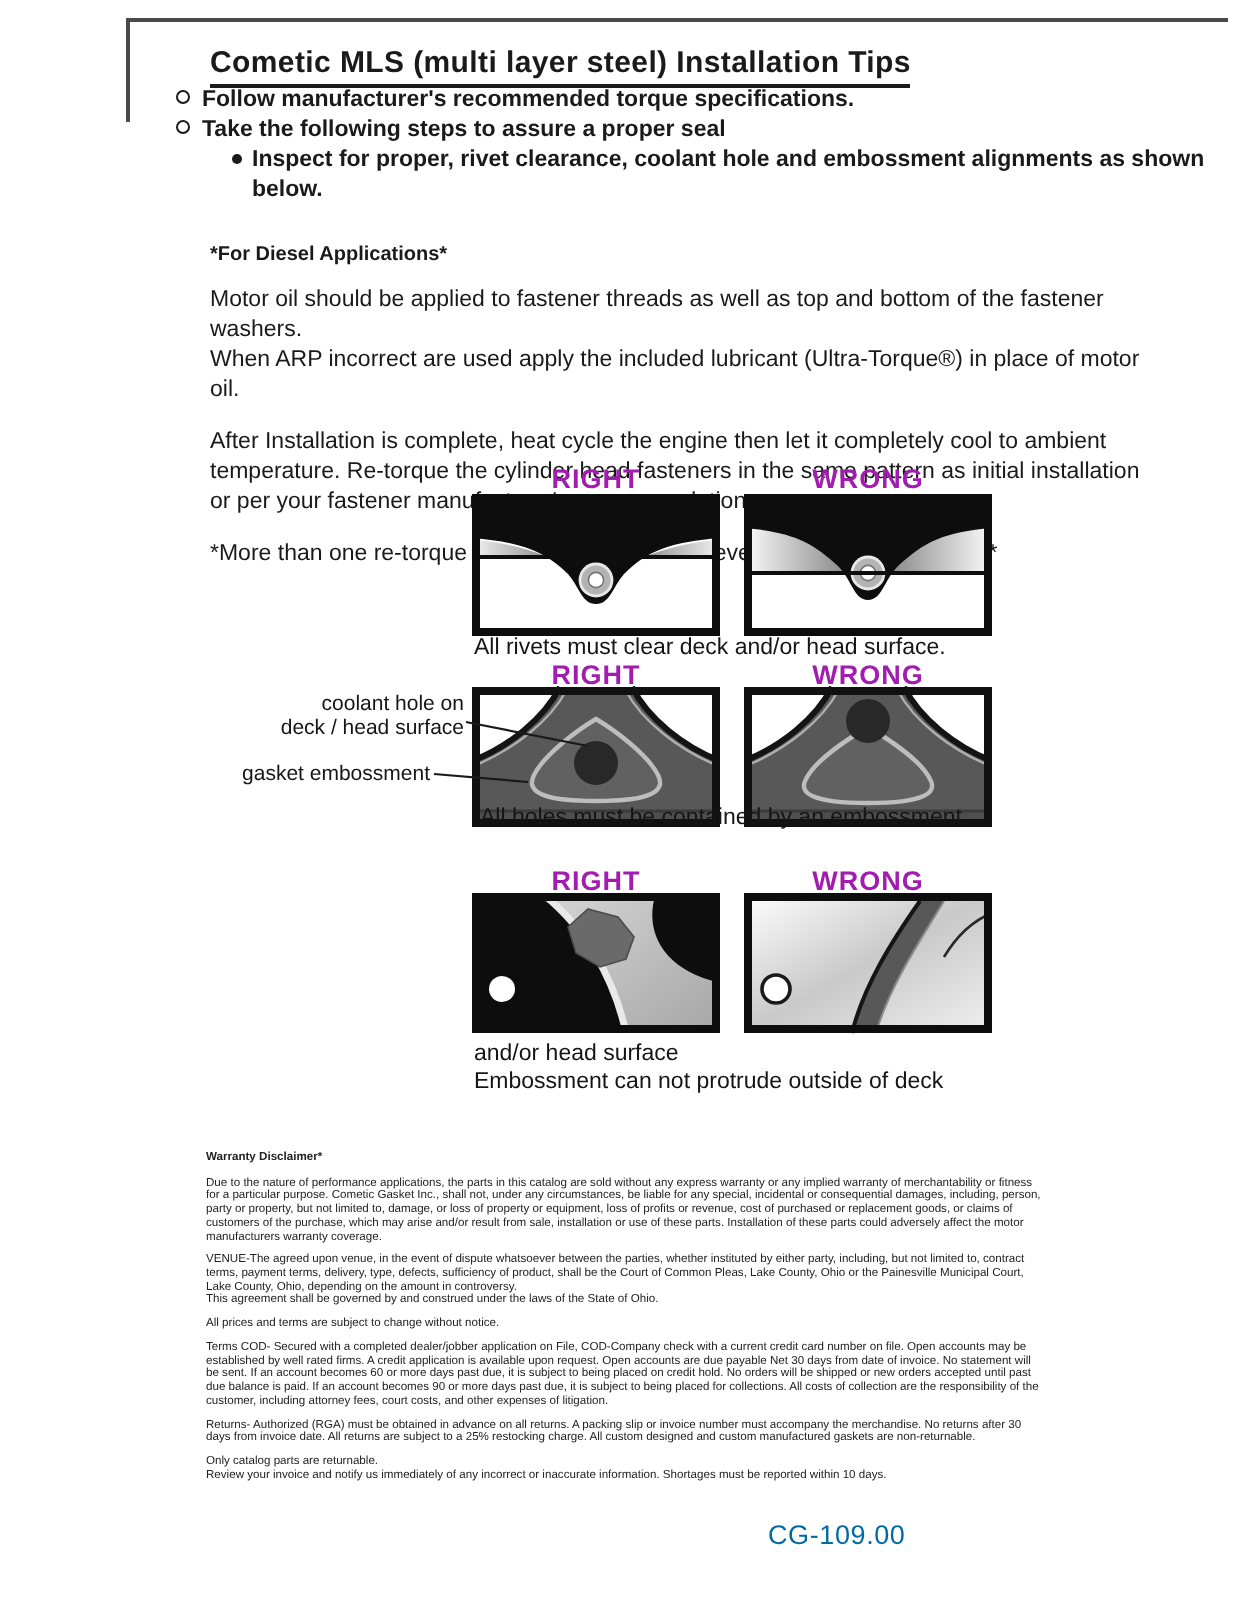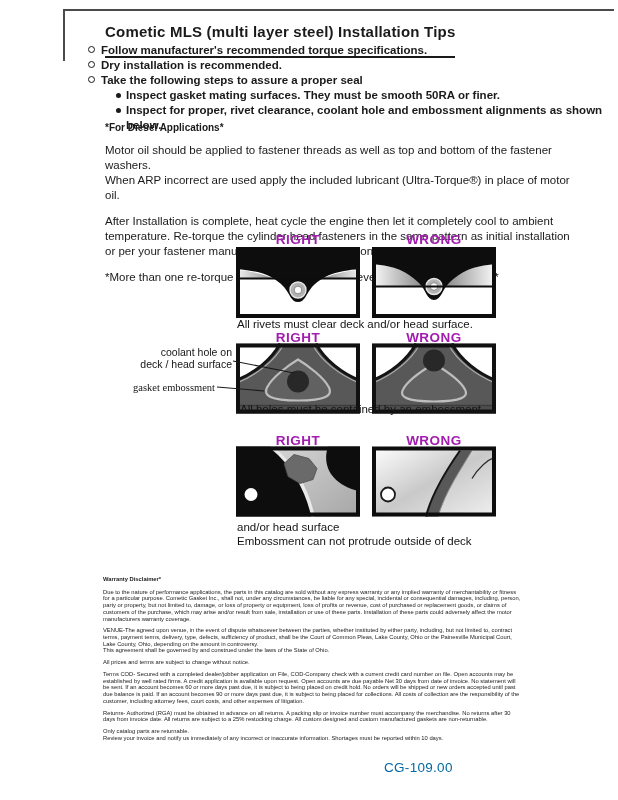--- a/index.html
+++ b/index.html
@@ -4,21 +4,21 @@
 <style>
   html,body{margin:0;padding:0;background:#fff;}
   body{width:618px;height:800px;position:relative;overflow:hidden;
        font-family:"Liberation Sans","DejaVu Sans",sans-serif;color:#1a1a1a;}
   .abs{position:absolute;}
   
   .rule-h{left:63px;top:9px;width:551px;height:2px;background:#4a4a4a;}
   .rule-v{left:63px;top:9px;width:2px;height:52px;background:#4a4a4a;}
   
   .title{left:105px;top:23px;font-size:15px;font-weight:bold;letter-spacing:.2px;
-         border-bottom:2px solid #1a1a1a;padding-bottom:16px;white-space:nowrap;text-align:right;}
+         border-bottom:2px solid #1a1a1a;padding-bottom:2px;white-space:nowrap;text-align:right;}
   
   .tips{left:88px;top:43px;font-size:11.5px;line-height:15px;font-weight:bold;}
   .tip-row{display:flex;align-items:baseline;}
   .b-open{width:5px;height:5px;border:1.2px solid #1a1a1a;border-radius:50%;
           display:inline-block;margin-right:6px;flex:0 0 auto;position:relative;top:-1px;}
   .sub{margin-left:28px;}
   .b-fill{width:5px;height:5px;background:#1a1a1a;border-radius:50%;
           display:inline-block;margin-right:5px;flex:0 0 auto;position:relative;top:-1px;}
   
   .diesel{left:105px;top:120px;width:480px;font-size:11.5px;line-height:15px;}
@@ -49,29 +49,21 @@
 
 <div class="abs title">Cometic MLS (multi layer steel) Installation Tips</div>
 
 <div class="abs tips">
   <div class="tip-row">
     <span class="b-open"></span>
     <span>Follow manufacturer's recommended torque specifications.</span>
   </div>
   <div class="tip-row">
     <span class="b-open"></span>
-    <span>Dry installation is recommended.</span>
-  </div>
-  <div class="tip-row">
-    <span class="b-open"></span>
     <span>Take the following steps to assure a proper seal</span>
-  </div>
-  <div class="tip-row sub">
-    <span class="b-fill"></span>
-    <span>Inspect gasket mating surfaces.  They must be smooth 50RA or finer.</span>
   </div>
   <div class="tip-row sub">
     <span class="b-fill"></span>
     <span>Inspect for proper, rivet clearance, coolant hole and embossment alignments as shown below.</span>
   </div>
 </div>
 
 <div class="abs diesel">
   <h2>*For Diesel Applications*</h2>
   <p>Motor oil should be applied to fastener threads as well as top and bottom of the fastener washers.
@@ -136,21 +128,21 @@
 </div>
 
 <div class="abs fig" style="top:330px;height:103px;">
   <div class="fig-hdr" style="left:236px;top:0;">RIGHT</div>
   <div class="fig-hdr" style="left:372px;top:0;">WRONG</div>
 
   <div class="fig-label" style="left:108px;top:17px;width:124px;">
     <div>coolant hole on</div>
     <div>deck / head surface</div>
   </div>
-  <div class="fig-label" style="left:108px;top:52px;width:107px;font-family:Liberation Serif, serif;">gasket embossment</div>
+  <div class="fig-label" style="left:108px;top:52px;width:107px;">gasket embossment</div>
 
   <div class="dbox" style="left:236px;top:13px;">
     <svg viewBox="0 0 124 70">
       <rect x="0" y="0" width="124" height="70" fill="#585858"></rect>
       <rect x="0" y="62" width="124" height="8" fill="#4e4e4e"></rect>
       <path d="M0,62 H124" stroke="#3c3c3c" stroke-width="1.5"></path>
       <path d="M0,0 H44 C36,16 18,30 0,37 Z" fill="#ffffff"></path>
       <path d="M44,0 C36,16 18,30 0,37" fill="none" stroke="#141414" stroke-width="3"></path>
       <path d="M47,2 C39,17 21,31 2,39" fill="none" stroke="#aeaeae" stroke-width="1.2"></path>
       <path d="M124,0 H80 C88,16 106,30 124,37 Z" fill="#ffffff"></path>

